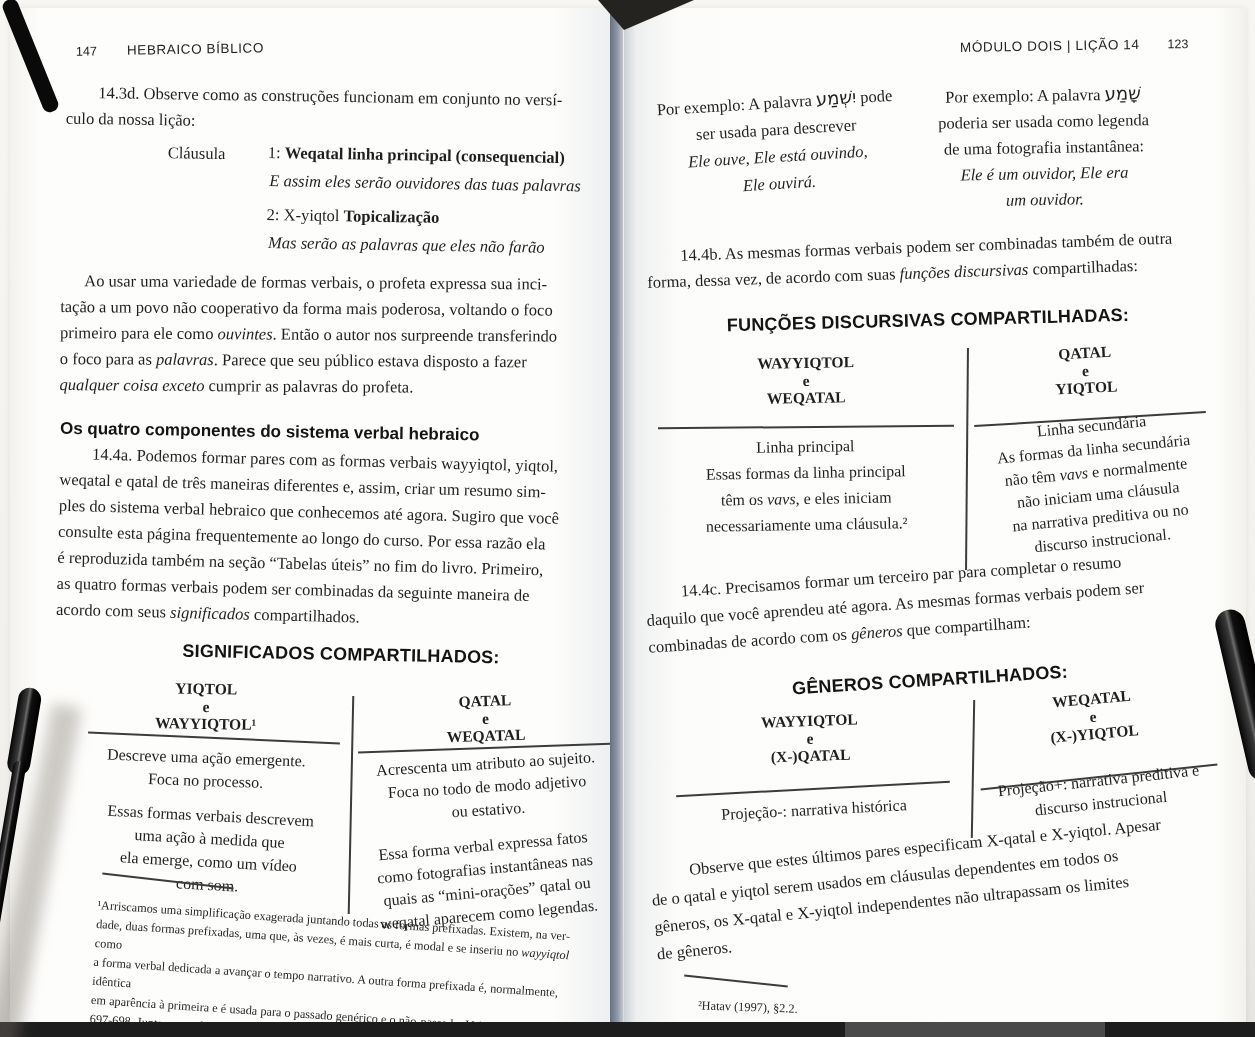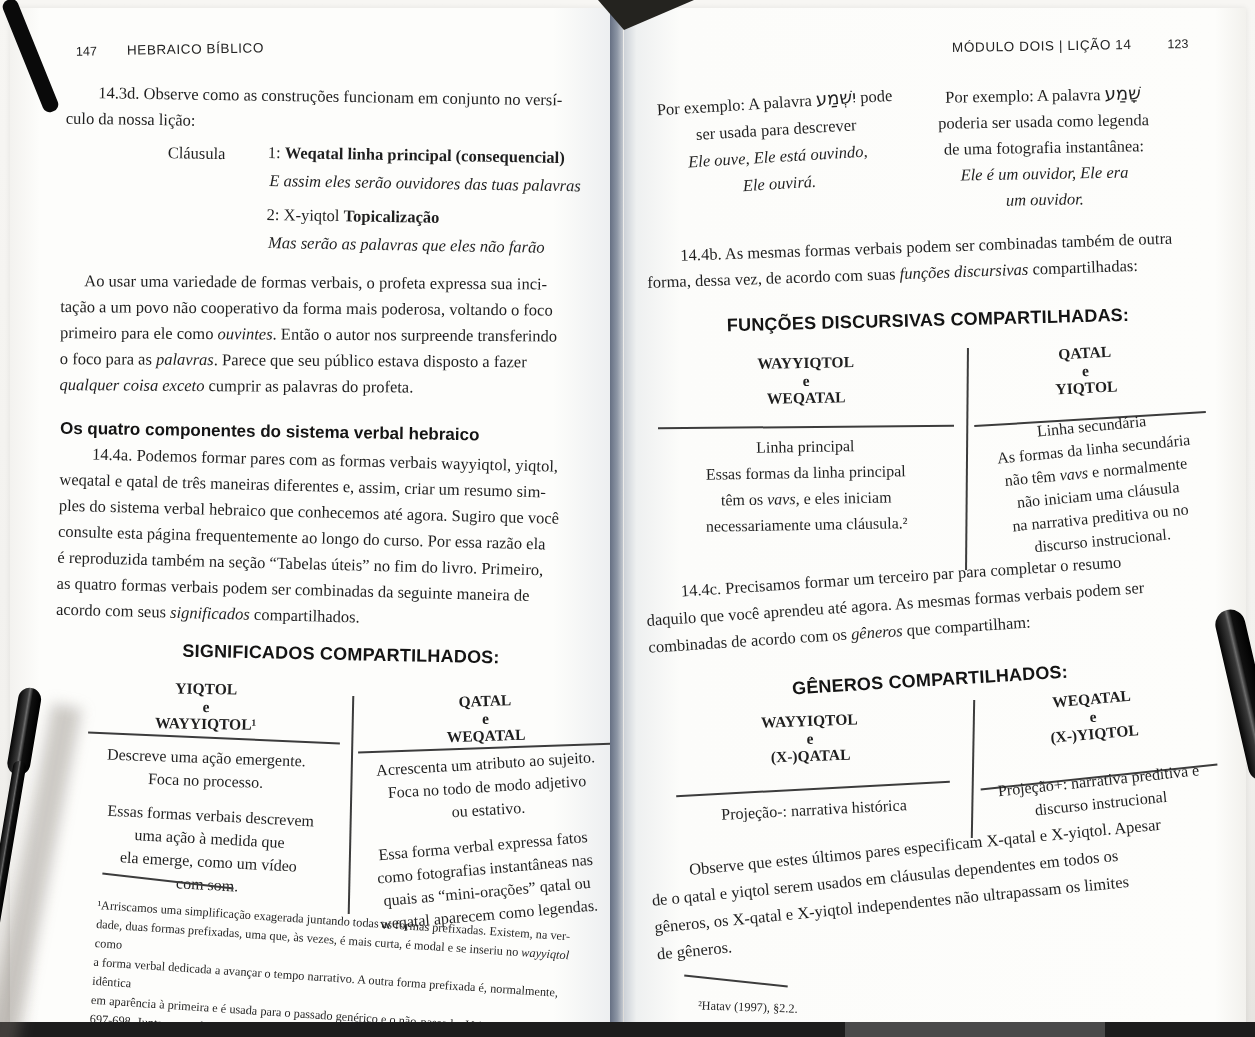--- a/index.html
+++ b/index.html
@@ -95,21 +95,21 @@
     </div>
 
     <div class="rule" style="left:92px;top:872px;width:132px;transform:rotate(6.5deg);"></div>
     <div class="blk fn" style="left:88px;top:888px;width:502px;transform:rotate(3.8deg);transform-origin:top left;">¹Arriscamos uma simplificação exagerada juntando todas as formas prefixadas. Existem, na ver-<br>dade, duas formas prefixadas, uma que, às vezes, é mais curta, é modal e se inseriu no <span class="it">wayyiqtol</span> como<br>a forma verbal dedicada a avançar o tempo narrativo. A outra forma prefixada é, normalmente, idêntica<br>em aparência à primeira e é usada para o passado genérico e o não-passado. Veja Hetzron (1990), p.<br>697-698. Juntar essas formas prefixadas mesmo assim se justifica, pois, juntas, elas são a única forma<br>verdadeiramente fientiva [uma ação dinâmica e durativa praticada pelo sujeito].</div>
   </div>
 
   <div class="page" id="page-right">
 
     <div class="blk" style="right:58px;top:28px;transform:rotate(-1deg);white-space:nowrap;">
       <span class="runhdr">MÓDULO DOIS | LIÇÃO 14</span>
-      <span class="pagenum" style="margin-left:32px;">123</span>
+      <span class="pagenum" style="margin-left:24px;">123</span>
     </div>
 
     <div class="blk tcell" style="left:26px;top:80px;width:254px;line-height:27px;transform:rotate(-3.5deg);font-size:16.5px;">Por exemplo: A palavra <span class="heb">יִשְׁמַע</span> pode<br>ser usada para descrever<br><span class="it">Ele ouve, Ele está ouvindo,</span><br><span class="it">Ele ouvirá.</span></div>
     <div class="blk tcell" style="left:294px;top:74px;width:252px;line-height:26px;transform:rotate(-1deg);font-size:16.5px;">Por exemplo: A palavra <span class="heb">שָׁמַע</span><br>poderia ser usada como legenda<br>de uma fotografia instantânea:<br><span class="it">Ele é um ouvidor, Ele era</span><br><span class="it">um ouvidor.</span></div>
 
     <div class="blk body" style="left:22px;top:236px;width:556px;text-indent:34px;transform:rotate(-2deg);transform-origin:top left;">14.4b. As mesmas formas verbais podem ser combinadas também de outra<br>forma, dessa vez, de acordo com suas <span class="it">funções discursivas</span> compartilhadas:</div>
 
     <div class="blk" style="left:24px;top:302px;width:560px;height:270px;">
       <div class="ttitle" style="position:absolute;left:0;top:0;width:100%;transform:rotate(-1.5deg);">FUNÇÕES DISCURSIVAS COMPARTILHADAS:</div>
       <div class="vline" style="left:318px;top:38px;height:222px;transform:rotate(0.5deg);"></div>

